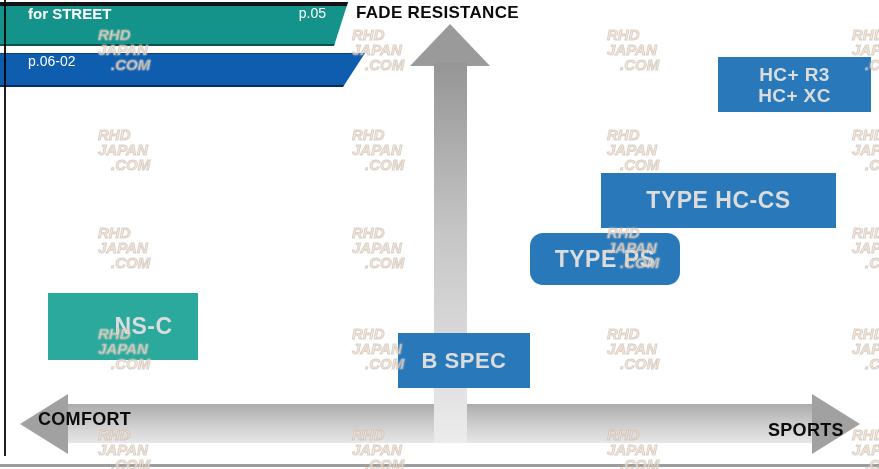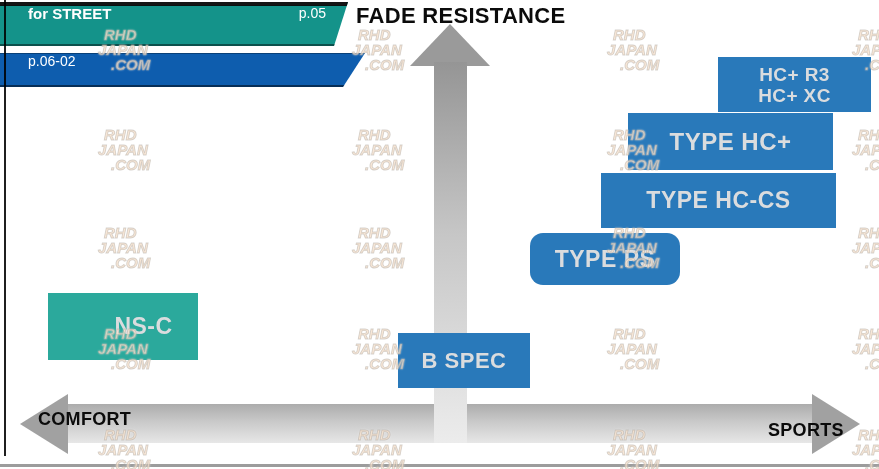--- a/index.html
+++ b/index.html
@@ -19,21 +19,21 @@
                   clip-path:polygon(0 50%,100% 0,100% 100%); z-index:9; }
   .h-head-right { position:absolute; left:812px; top:394px; width:48px; height:60px; background:#a1a1a1;
                   clip-path:polygon(100% 50%,0 0,0 100%); z-index:9; }
   .v-head  { position:absolute; left:410px; top:24px; width:80px; height:42px; background:#9a9a9a;
              clip-path:polygon(50% 0,100% 100%,0 100%); z-index:10; }
   .v-shaft { position:absolute; left:434px; top:62px; width:33px; height:381px;
              background:linear-gradient(to bottom,#959595 0%,#c6c6c6 45%,#ececec 100%); z-index:10; }
 
   
   .axis-label { position:absolute; color:#0b0b0b; font-weight:bold; z-index:15; letter-spacing:.3px; white-space:nowrap; }
-  .fade-label    { left:356px; top:3px;  font-size:22px; }
+  .fade-label    { left:356px; top:3px;  font-size:17px; }
   .comfort-label { left:38px;  top:409px; font-size:18px; }
   .sports-label  { left:768px; top:420px; font-size:18px; }
 
   
   .banner { position:absolute; left:0; display:flex; align-items:flex-start; justify-content:space-between;
             color:#ffffff; z-index:30; padding:0 24px 0 28px; }
   .banner .b-label { font-weight:bold; font-size:15px; white-space:nowrap; }
   .banner .b-page  { font-weight:normal; font-size:14px; white-space:nowrap; }
   .banner-street { top:2px; width:350px; height:44px; background:#14938a; padding-top:3px;
             clip-path:polygon(0 0,348px 0,334px 100%,0 100%);
@@ -49,21 +49,21 @@
   .box-bspec      { left:398px; top:333px; width:132px; height:55px; font-size:22px; }
   .box-typeps     { left:530px; top:233px; width:150px; height:52px; font-size:23px;border-radius:13px; }
   .box-typehccs   { left:601px; top:173px; width:235px; height:55px; font-size:23px; }
   .box-typehcplus { left:628px; top:113px; width:205px; height:57px; font-size:24px; }
   .box-hcplus     { left:718px; top:57px;  width:153px; height:55px; font-size:19px; line-height:21px; letter-spacing:.4px; }
 
   
   .wm { position:absolute; z-index:50; font-style:italic; font-weight:bold; font-size:15px; line-height:15px;
         color:#f8e3cf; -webkit-text-stroke:0.9px rgba(165,158,150,.55);
         text-shadow:0 0 2px rgba(255,255,255,.95); opacity:.8; pointer-events:none; white-space:nowrap; }
-  .wm .l1 { margin-left:6px; }
+  .wm .l1 { }
   .wm .l3 { margin-left:13px; }
 </style>
 </head>
 <body>
 
 <div class="stage">
 
   <div class="h-shaft"></div>
   <div class="h-head-left"></div>
   <div class="h-head-right"></div>
@@ -87,23 +87,20 @@
   </div>
   <div class="box box-bspec">
     <div>B SPEC</div>
   </div>
   <div class="box box-typeps">
     <div>TYPE PS</div>
   </div>
   <div class="box box-typehccs">
     <div>TYPE HC-CS</div>
   </div>
-  <div class="box box-typehcplus">
-    <div>TYPE HC+</div>
-  </div>
   <div class="box box-hcplus">
     <div>HC+ R3</div>
     <div>HC+ XC</div>
   </div>
 
   <div class="top-line"></div>
   <div class="left-line"></div>
   <div class="bottom-line"></div>
 
   <div id="wm-layer">

